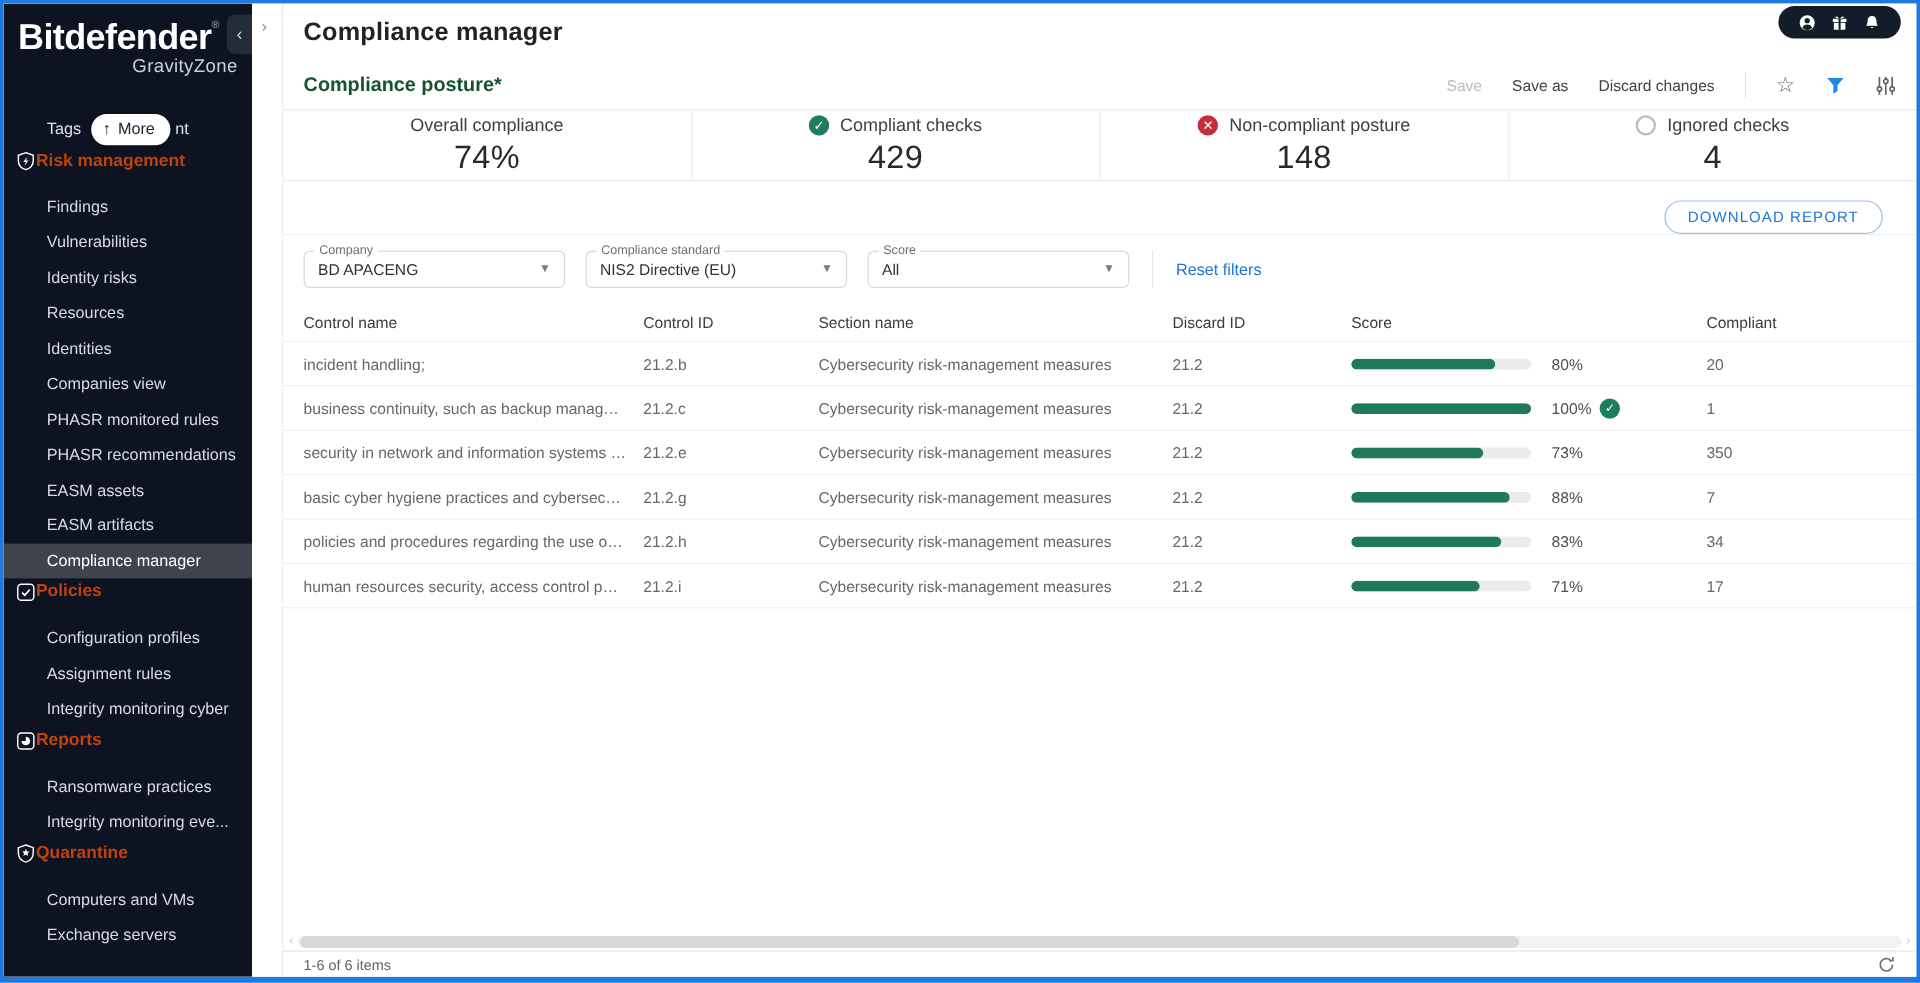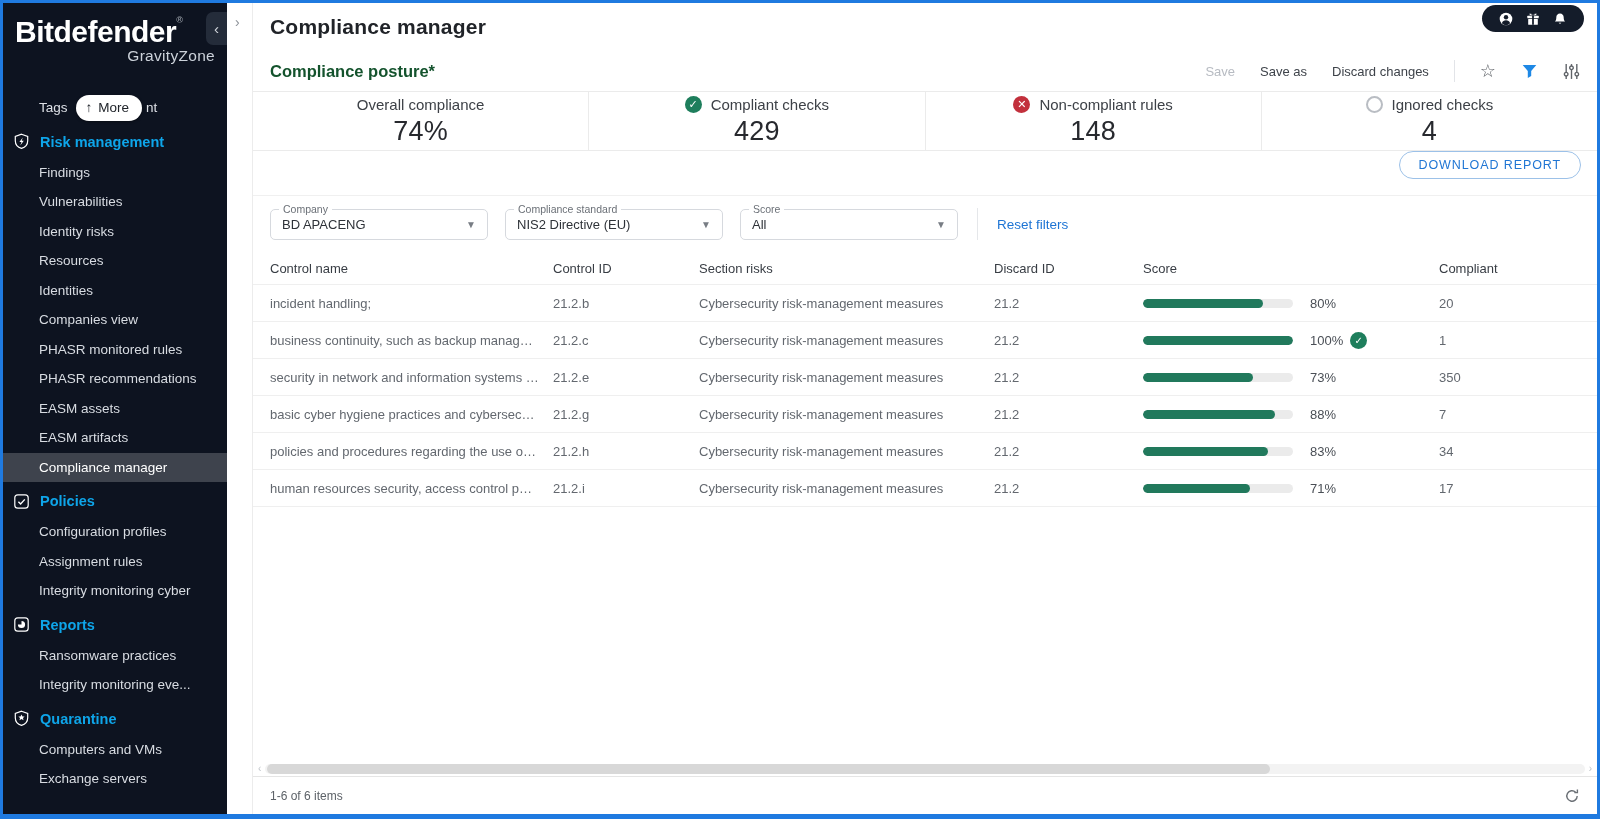--- a/index.html
+++ b/index.html
@@ -8,42 +8,42 @@
     font-family: "Liberation Sans", sans-serif;
     border: 3px solid #1f7ae0;
     border-bottom-width: 5px;
     display: flex;
     background: #fff;
     overflow: hidden;
     color: #2b2f34;
   }
   
   .sidebar {
-    width: 224px; flex-shrink: 0; background: #0d1320; color: #e6e9ee;
+    width: 207px; flex-shrink: 0; background: #0d1320; color: #e6e9ee;
     position: relative; overflow: hidden;
   }
   .logo { padding: 13px 12px 0 12px; }
   .logo-name { font-size: 30px; font-weight: bold; color: #fff; letter-spacing: -0.5px; line-height: 1.05; }
   .logo-reg { font-size: 9px; color: #8d939c; vertical-align: top; }
   .logo-sub { text-align: right; font-size: 15.5px; color: #ccd2da; letter-spacing: .3px; margin-top: -1px; }
   .collapse-tab {
     position: absolute; top: 9px; right: 0; width: 21px; height: 33px;
     background: #242c3a; border-radius: 7px 0 0 7px;
     display: flex; align-items: center; justify-content: center;
     color: #d4d8de; font-size: 15px; cursor: pointer;
   }
   .nav { margin-top: 28px; }
   .tags-row { height: 30px; display: flex; align-items: center; padding-left: 36px; font-size: 13.5px; color: #dde0e6; }
   .more-pill {
     background: #fff; color: #20242a; border-radius: 14px; height: 26px;
     padding: 0 13px 0 10px; margin-left: 8px; display: inline-flex; align-items: center; gap: 6px;
     font-size: 13.5px; font-weight: 500; box-shadow: 0 1px 3px rgba(0,0,0,.4); cursor: pointer;
   }
   .tags-suffix { margin-left: 4px; }
-  .section-row { height: 32px; margin-top: 3px; display: flex; align-items: center; gap: 10px; padding-left: 10px; font-size: 14.5px; font-weight: bold; color: #0ea5e9; cursor: pointer; }
+  .section-row { height: 32px; margin-top: 3px; display: flex; align-items: flex-start; padding-left: 10px; font-size: 14.5px; font-weight: bold; color: #c2410c; cursor: pointer; }
   .section-row svg { width: 17px; height: 17px; flex-shrink: 0; }
   .nav-item { height: 29.5px; display: flex; align-items: center; padding-left: 36px; font-size: 13.5px; color: #d8dce2; cursor: pointer; }
   .nav-item.selected { background: #3e434d; color: #fff; }
   
   .main { flex: 1; display: flex; min-width: 0; position: relative; background: #fff; }
   .rail { width: 25px; flex-shrink: 0; position: relative; }
   .expand-chev { position: absolute; top: 11px; left: 8px; color: #8d9299; font-size: 14px; cursor: pointer; }
   .content { flex: 1; min-width: 0; border-left: 1px solid #ececec; display: flex; flex-direction: column; }
   .account-pill {
     position: absolute; top: 2px; right: 13px; width: 102px; height: 27px;
@@ -65,21 +65,21 @@
   .stats { display: flex; border-top: 1px solid #ebebeb; border-bottom: 1px solid #ebebeb; height: 60px; }
   .stat { flex: 1; display: flex; flex-direction: column; align-items: center; justify-content: center; gap: 3px; border-left: 1px solid #ebebeb; }
   .stat:first-child { border-left: none; }
   .stat-label { font-size: 15px; color: #3d4147; display: flex; align-items: center; gap: 9px; }
   .stat-value { font-size: 27px; color: #27292e; letter-spacing: .3px; }
   .badge { width: 17px; height: 17px; border-radius: 50%; display: inline-flex; align-items: center; justify-content: center; color: #fff; font-size: 11px; flex-shrink: 0; }
   .badge.check { background: #1e7e5c; }
   .badge.cross { background: #c2303c; }
   .badge.circle { background: transparent; border: 2px solid #b9bdc3; }
   
-  .download-band { height: 44px; display: flex; align-items: flex-start; justify-content: flex-end; padding-right: 16px; }
+  .download-band { height: 44px; display: flex; align-items: flex-end; justify-content: flex-end; padding-right: 28px; }
   .download-btn {
     border: 1px solid #9cc1e8; color: #2076d4; background: #fff; border-radius: 15px;
     height: 28px; padding: 0 19px; font-size: 12.5px; letter-spacing: .9px; font-weight: 500;
     font-family: "Liberation Sans", sans-serif; cursor: pointer;
   }
   
   .filters { display: flex; align-items: center; padding: 12px 17px 12px; border-top: 1px solid #f0f0f0; gap: 17px; }
   .field { position: relative; width: 218px; height: 31px; border: 1px solid #d6d9de; border-radius: 5px; display: flex; align-items: center; padding: 0 11px; font-size: 13px; color: #2e3238; cursor: pointer; background: #fff; }
   .flabel { position: absolute; top: -7px; left: 8px; background: #fff; padding: 0 4px; font-size: 10.5px; color: #6b7077; }
   .chev { margin-left: auto; color: #787d84; font-size: 10px; }
@@ -94,21 +94,21 @@
   .bar { width: 150px; height: 9px; background: #ebebeb; border-radius: 5px; overflow: hidden; margin-right: 17px; flex-shrink: 0; }
   .fill { height: 100%; border-radius: 5px; background: #21795c; }
   .pct { color: #4a4f56; }
   .row-badge { width: 17px; height: 17px; border-radius: 50%; background: #1e7e5c; color: #fff; font-size: 10px; display: inline-flex; align-items: center; justify-content: center; margin-left: 7px; }
   .spacer { flex: 1; }
   
   .hscroll { height: 15px; display: flex; align-items: center; padding: 0 3px; }
   .scroll-arrow { color: #bfc3c8; font-size: 10px; padding: 0 2px; cursor: pointer; }
   .track { flex: 1; height: 10px; background: #f3f3f3; border-radius: 5px; position: relative; margin: 0 2px; }
   .thumb { position: absolute; left: 2px; top: 0; height: 10px; width: 76%; background: #d8d8d8; border-radius: 5px; cursor: grab; }
-  .footerbar { height: 38px; border-top: 1px solid #e5e5e5; display: flex; align-items: center; padding: 0 17px; font-size: 12px; color: #5d6268; }
+  .footerbar { height: 22px; border-top: 1px solid #e5e5e5; display: flex; align-items: center; padding: 0 17px; font-size: 12px; color: #5d6268; }
   .refresh-btn { margin-left: auto; cursor: pointer; display: flex; }
   .refresh-btn svg { width: 16px; height: 16px; }
 </style>
 </head>
 <body>
 
 <aside class="sidebar">
   <div class="logo">
     <div class="logo-name"><span>Bitdefender</span><span class="logo-reg">®</span></div>
     <div class="logo-sub">GravityZone</div>
@@ -247,21 +247,21 @@
         <div class="stat">
           <span class="stat-label">
             <span class="badge check">✓</span>
             <span>Compliant checks</span>
           </span>
           <span class="stat-value">429</span>
         </div>
         <div class="stat">
           <span class="stat-label">
             <span class="badge cross">✕</span>
-            <span>Non-compliant rules</span>
+            <span>Non-compliant posture</span>
           </span>
           <span class="stat-value">148</span>
         </div>
         <div class="stat">
           <span class="stat-label">
             <span class="badge circle"></span>
             <span>Ignored checks</span>
           </span>
           <span class="stat-value">4</span>
         </div>
@@ -287,21 +287,21 @@
         <span>All</span>
         <span class="chev">▼</span>
       </div>
       <span class="fdivider"></span>
       <span class="reset-link">Reset filters</span>
     </div>
 
     <div class="trow thead">
         <div>Control name</div>
         <div>Control ID</div>
-        <div>Section risks</div>
+        <div>Section name</div>
         <div>Discard ID</div>
         <div>Score</div>
         <div>Compliant</div>
       </div>
     <div>
         <div class="trow tbody-row">
           <div class="cell-name">incident handling;</div>
           <div>21.2.b</div>
           <div>Cybersecurity risk-management measures</div>
           <div>21.2</div>

